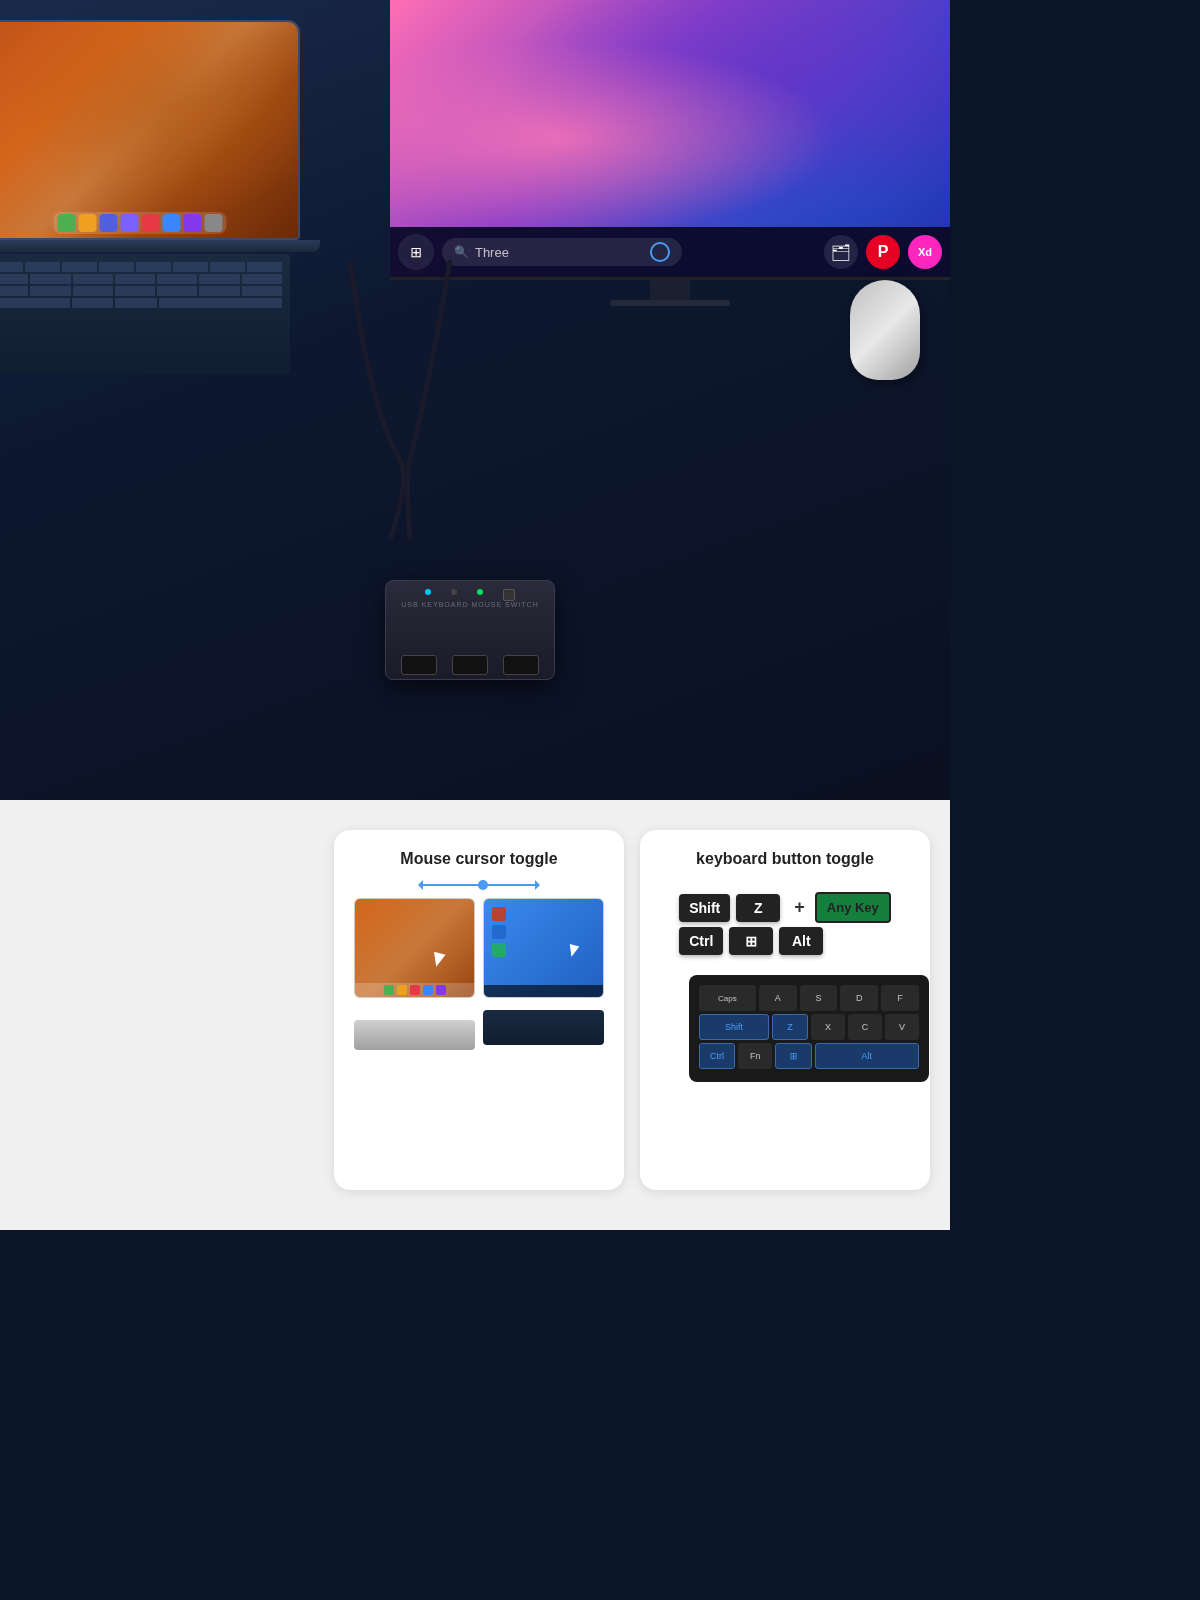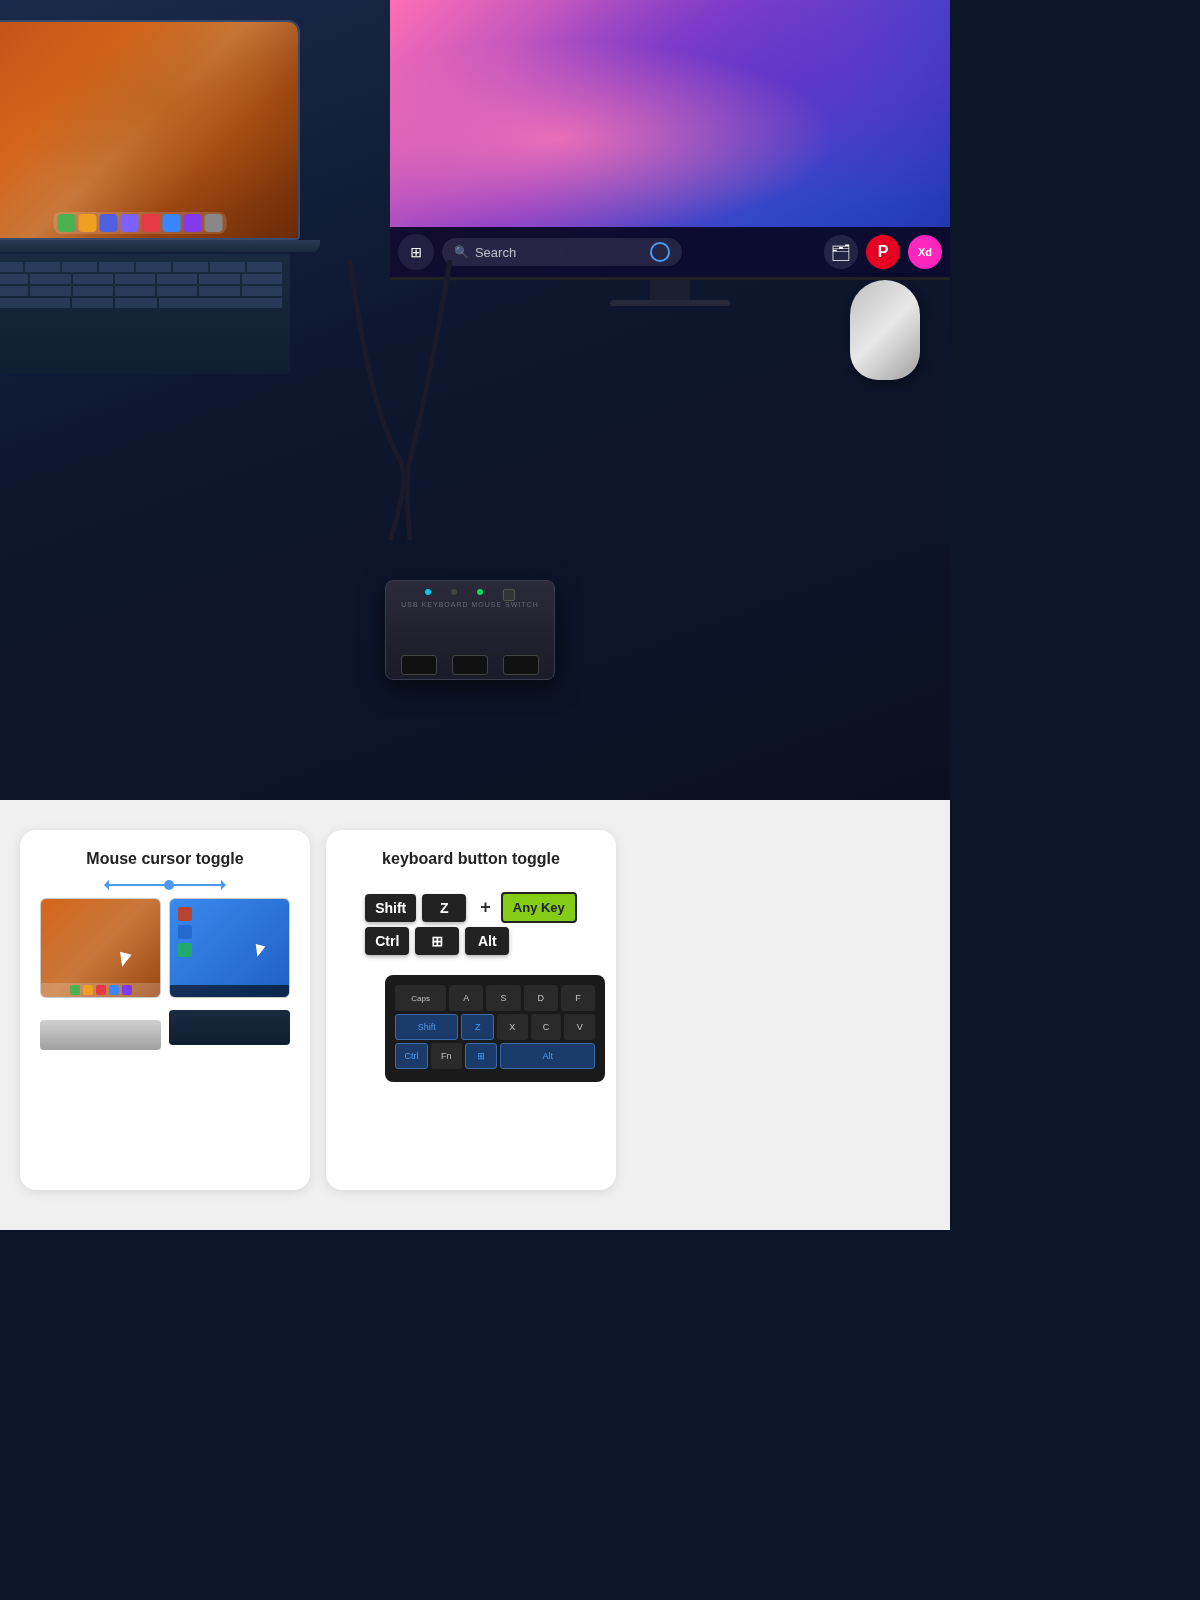--- a/index.html
+++ b/index.html
@@ -316,21 +316,21 @@
       font-weight: 900;
       color: white;
       background: #0a1628;
       padding: 30px 0;
       margin: -30px -20px 30px;
       letter-spacing: 1px;
     }
     .cards-row {
       display: flex;
       gap: 16px;
-      justify-content: flex-start;
+      justify-content: flex-end;
     }
     .method-card {
       background: white;
       border-radius: 16px;
       padding: 20px;
       width: 290px;
       min-height: 360px;
       box-shadow: 0 2px 12px rgba(0,0,0,0.1);
     }
     .method-title {
@@ -526,30 +526,30 @@
       min-width: 44px;
       text-align: center;
       box-shadow: 0 2px 4px rgba(0,0,0,0.3);
     }
     .hotkey-plus {
       font-size: 18px;
       font-weight: bold;
       color: #333;
     }
     .hotkey-any {
-      background: #84cc16;
+      background: #15803d;
       color: #222;
       border: 2px solid #222;
       border-radius: 4px;
       padding: 6px 10px;
       font-size: 13px;
       font-weight: 600;
     }
     .mini-keyboard {
-      width: 220px;
+      width: 240px;
       background: #1a1a1a;
       border-radius: 8px;
       padding: 10px;
       margin-top: 8px;
       margin-left: 48px;
     }
     .kb-row {
       display: flex;
       gap: 3px;
       margin-bottom: 3px;
@@ -652,21 +652,21 @@
   <div class="monitor-win">
     <div class="monitor-screen">
       <div class="monitor-wallpaper"></div>
 
       <div class="taskbar">
         <div class="win-start-btn">
           <span style="font-size:14px;">⊞</span>
         </div>
         <div class="taskbar-search">
           <span class="search-icon-tb">🔍</span>
-          <span class="search-text-tb">Search</span>
+          <span class="search-text-tb">Three</span>
           <div class="search-cortana"></div>
         </div>
         <div class="taskbar-icons">
           <div class="taskbar-icon">
             <span style="font-size:16px;">🗂</span>
           </div>
           <div class="taskbar-icon pinterest">P</div>
           <div class="taskbar-icon xd">Xd</div>
         </div>
       </div>

